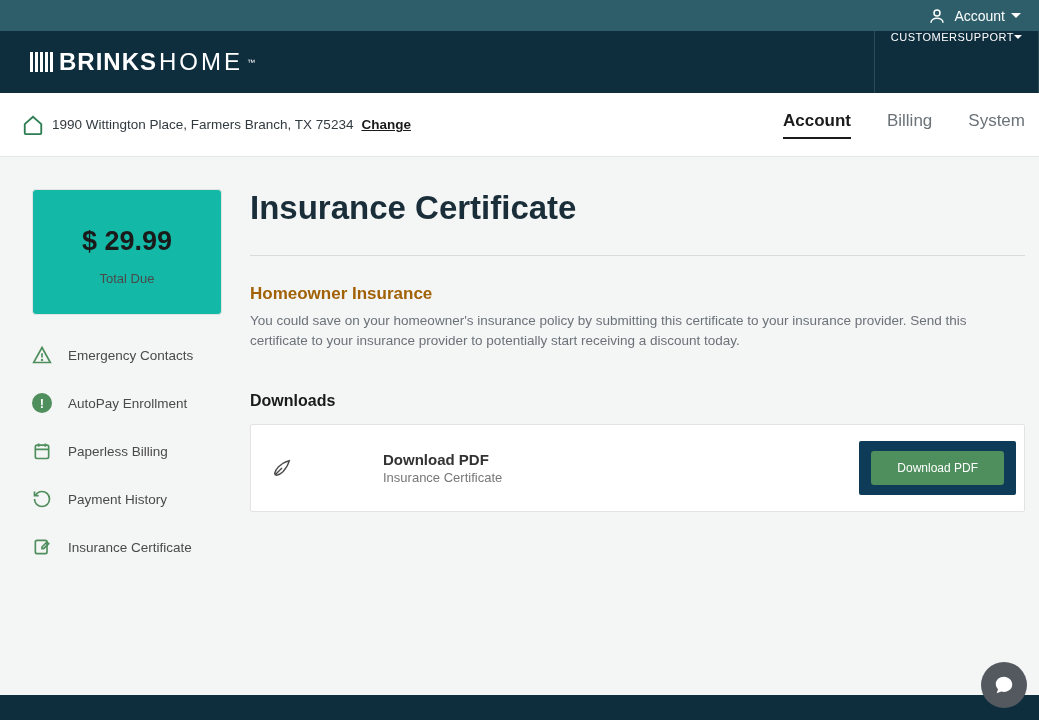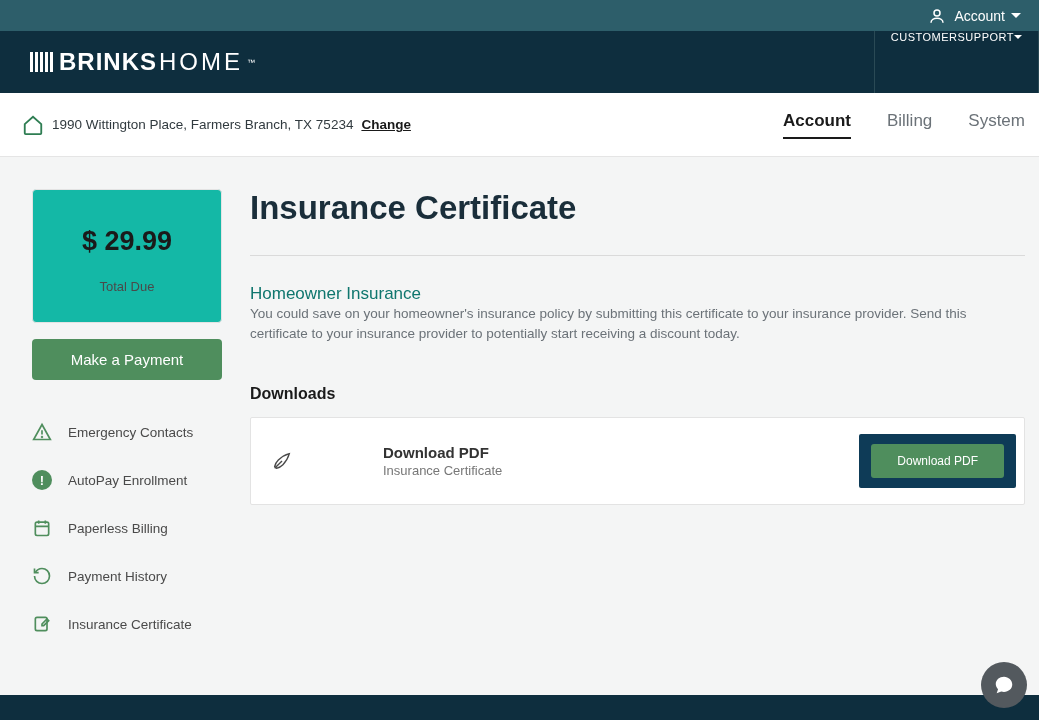--- a/index.html
+++ b/index.html
@@ -27,32 +27,32 @@
     .change-link { color: #1a1a1a; font-size: 13.5px; text-decoration: underline; font-weight: 600; cursor: pointer; }
     .tabs { display: flex; gap: 36px; }
     .tab { color: #6b7278; font-size: 17px; cursor: pointer; padding-bottom: 6px; }
     .tab.active { color: #1a1a1a; font-weight: 700; border-bottom: 2px solid #1a1a1a; }
     
     .main { display: flex; background: #f4f5f5; min-height: 540px; padding: 32px 14px 20px 32px; gap: 28px; }
     
     .sidebar { width: 190px; flex-shrink: 0; }
     .balance-card { background: #14b8a6; border: 1px solid #e3e3e3; border-radius: 4px; padding: 36px 20px 28px; text-align: center; margin-bottom: 16px; }
     .balance-amount { font-size: 27px; font-weight: 700; color: #1a1a1a; }
-    .balance-label { font-size: 13px; color: #4a4a4a; margin-top: 22px; }
+    .balance-label { font-size: 13px; color: #4a4a4a; margin-top: 14px; }
     .payment-btn { background: #4f8e5d; color: white; border: none; width: 100%; padding: 12px; font-size: 15px; border-radius: 4px; cursor: pointer; margin-bottom: 28px; }
     
     .nav-list { list-style: none; }
     .nav-item { display: flex; align-items: center; gap: 16px; padding: 14px 0; color: #4a4a4a; font-size: 13.5px; cursor: pointer; }
     .nav-icon { width: 20px; height: 20px; color: #4f8e5d; flex-shrink: 0; }
     .nav-icon.filled { background: #4f8e5d; border-radius: 50%; width: 20px; height: 20px; display: flex; align-items: center; justify-content: center; color: white; font-weight: bold; font-size: 13px; }
     
     .content { flex: 1; }
     .page-title { font-size: 33px; font-weight: 600; color: #1a2e3a; margin-bottom: 28px; }
     .divider { border: none; border-top: 1px solid #dadada; margin-bottom: 28px; }
-    .section-title { font-size: 17px; font-weight: 400; color: #0f766e; margin-bottom: 0; }
+    .section-title { font-size: 17px; font-weight: 700; color: #a16207; margin-bottom: 7px; }
     .section-desc { font-size: 13.5px; color: #6b7278; line-height: 1.5; margin-bottom: 40px; }
     .downloads-title { font-size: 16px; font-weight: 700; color: #1a1a1a; margin-bottom: 14px; }
     
     .download-row { background: white; border: 1px solid #e3e3e3; border-radius: 2px; padding: 16px 8px 16px 20px; display: flex; align-items: center; gap: 90px; position: relative; }
     .feather-icon { width: 22px; height: 22px; color: #4a4a4a; }
     .download-info { flex: 1; }
     .download-title { font-size: 15px; font-weight: 600; color: #333; }
     .download-sub { font-size: 13px; color: #777; margin-top: 2px; }
     .download-btn-wrap { background: #0e3b57; padding: 10px 12px; border-radius: 2px; }
     .download-btn { background: #4f8e5d; color: white; border: none; padding: 10px 26px; font-size: 12px; border-radius: 3px; cursor: pointer; }
@@ -110,21 +110,20 @@
     <div class="tab">System</div>
   </div>
 </div>
 
 <div class="main">
   <div class="sidebar">
     <div class="balance-card">
       <div class="balance-amount">$ 29.99</div>
       <div class="balance-label">Total Due</div>
     </div>
-    <button class="payment-btn">Make a Payment</button>
     <ul class="nav-list">
       <li class="nav-item">
         <svg class="nav-icon" viewBox="0 0 24 24" fill="none" stroke="currentColor" stroke-width="2">
             <path d="M12 3l10 18H2L12 3z"></path>
             <path d="M12 10v5" stroke-width="2"></path>
             <circle cx="12" cy="18" r="0.5" fill="currentColor"></circle>
           </svg>
         <span>Emergency Contacts</span>
       </li>
       <li class="nav-item">

